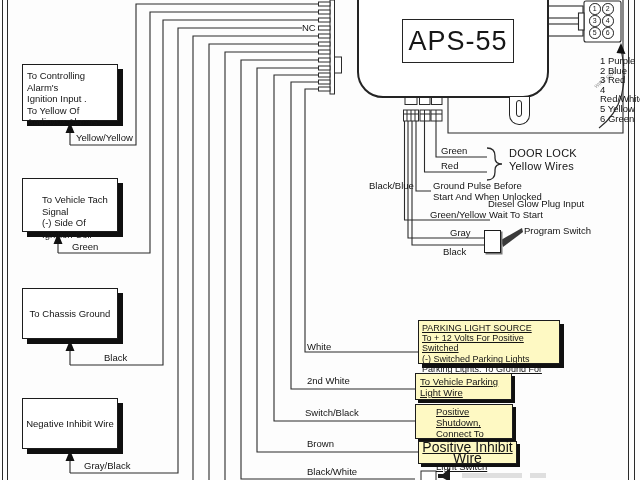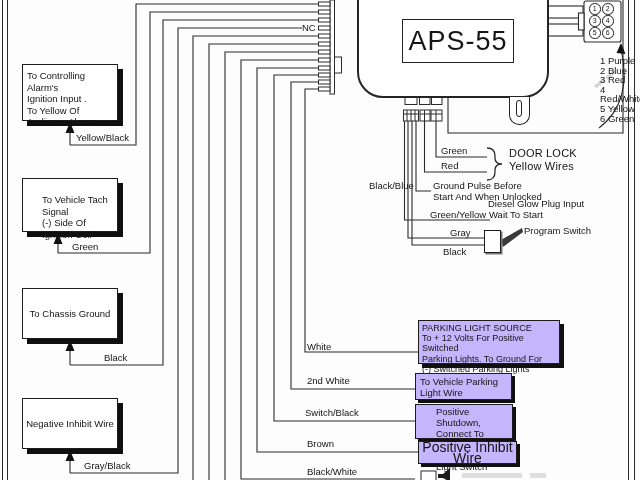--- a/index.html
+++ b/index.html
@@ -5,22 +5,22 @@
   html,body{margin:0;padding:0;background:#e8e8e8;}
   #stage{position:relative;width:640px;height:480px;background:#fdfdfd;overflow:hidden;
          font-family:"Liberation Sans",sans-serif;color:#161616;}
   #stage *{box-sizing:border-box;}
   .vline{position:absolute;top:0;bottom:0;width:1.2px;background:#2a2a2a;}
   svg.wires{position:absolute;left:0;top:0;z-index:1;}
   .lbl{position:absolute;font:9.5px/11px "Liberation Sans",sans-serif;color:#141414;white-space:nowrap;z-index:3;}
   .big{font-size:11px;line-height:13px;letter-spacing:.2px;}
   .wbox{position:absolute;background:#fff;border:1.3px solid #1c1c1c;box-shadow:5px 5px 0 #0f0f0f;
         color:#141414;font:9.5px/11.5px "Liberation Sans",sans-serif;z-index:2;}
-  .rbox{position:absolute;background:#c4b5fd;border:1.4px solid #1c1c1c;box-shadow:3px 3px 0 #101010;
-        color:#141414;font:9.5px/11px "Liberation Sans",sans-serif;z-index:2;}
+  .rbox{position:absolute;background:#fef9c3;border:1.4px solid #1c1c1c;box-shadow:3px 3px 0 #101010;
+        color:#141414;font:9.5px/11px "Liberation Sans",sans-serif;z-index:2;text-decoration:underline;}
   .center{display:flex;align-items:center;justify-content:center;text-align:center;}
   #unit{position:absolute;left:357px;top:-28px;width:192px;height:126px;background:#fff;
         border:2px solid #242424;border-radius:26px;z-index:2;}
   #unit-label{position:absolute;left:43px;top:45px;width:112px;height:44px;border:1.5px solid #242424;
         font-size:27px;line-height:42px;text-align:center;letter-spacing:1px;}
   #mount-tab{position:absolute;left:509px;top:97px;width:21px;height:28px;border:1.5px solid #242424;
         border-top:none;border-radius:0 0 10px 10px;background:#fff;z-index:2;}
   #mount-slot{position:absolute;left:5.5px;top:3px;width:6.5px;height:17px;border:1.2px solid #242424;border-radius:3px;}
   #prog-box{position:absolute;left:484px;top:230px;width:17px;height:23px;background:#fff;
         border:1.3px solid #1c1c1c;box-shadow:1.5px 1.5px 0 #777;z-index:2;}
@@ -149,21 +149,21 @@
     <div>5 Yellow</div>
     <div>6 Green</div>
   </div>
 
   <div class="wbox" style="left:22px;top:64px;width:96px;height:57px;padding:5px 3px 0 4px">
     <div>To Controlling Alarm's</div>
     <div>Ignition Input .</div>
     <div>To Yellow Of</div>
     <div>Audiovox Alarms</div>
   </div>
-  <div class="lbl" style="left:76px;top:132px">Yellow/Black</div>
+  <div class="lbl" style="left:76px;top:132px">Yellow/Yellow</div>
 
   <div class="wbox" style="left:22px;top:178px;width:96px;height:54px;padding:15px 2px 0 19px">
     <div>To Vehicle Tach Signal</div>
     <div>(-) Side Of Ignition Coil</div>
   </div>
   <div class="lbl" style="left:72px;top:241px">Green</div>
 
   <div class="wbox center" style="left:22px;top:288px;width:96px;height:51px">
     <div>To Chassis Ground</div>
   </div>
@@ -189,22 +189,22 @@
 
   <div class="lbl" style="left:450px;top:227px">Gray</div>
   <div class="lbl" style="left:443px;top:246px">Black</div>
   <div id="prog-box"></div>
   <div class="lbl" style="left:524px;top:225px">Program Switch</div>
 
   <div class="lbl" style="left:307px;top:341px">White</div>
   <div class="rbox" style="left:418px;top:320px;width:142px;height:44px;padding:2px 3px;font-size:9px;line-height:10.2px;box-shadow:4px 4px 0 #101010">
     <div>PARKING LIGHT SOURCE</div>
     <div>To + 12 Volts For Positive Switched</div>
+    <div>(-) Switched Parking Lights</div>
     <div>Parking Lights. To Ground For</div>
-    <div>(-) Switched Parking Lights</div>
   </div>
 
   <div class="lbl" style="left:307px;top:375px">2nd White</div>
   <div class="rbox" style="left:415px;top:373px;width:97px;height:27px;padding:2px 4px">
     <div>To Vehicle Parking</div>
     <div>Light Wire</div>
   </div>
 
   <div class="lbl" style="left:305px;top:407px">Switch/Black</div>
   <div class="rbox" style="left:415px;top:404px;width:98px;height:35px;padding:1px 20px">

